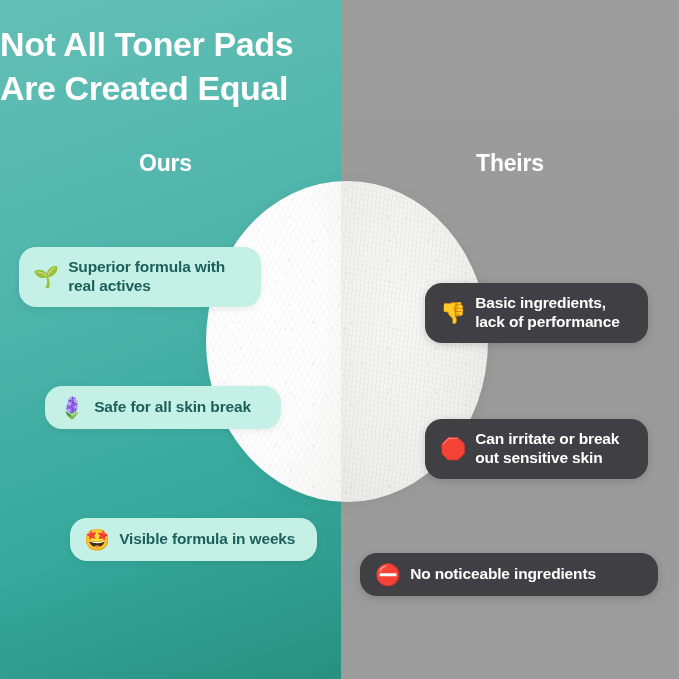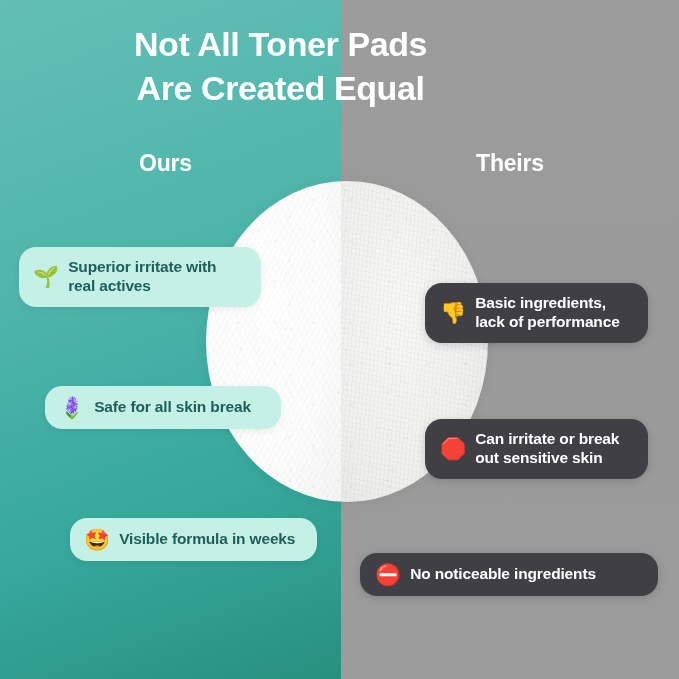--- a/index.html
+++ b/index.html
@@ -72,21 +72,21 @@
       radial-gradient(circle at 47% 53%, rgba(0,0,0,0.025) 0 1.1px, transparent 1.3px);
     background-size: 44px 40px, 52px 47px, 38px 41px, 60px 55px, 49px 44px, 35px 33px;
     pointer-events: none;
   }
 
   
   .headline {
     position: absolute;
     left: 0; top: 22px;
     width: 561px;
-    text-align: center;
+    text-align: left;
     color: #ffffff;
     font-weight: 700;
     font-size: 34px;
     line-height: 1.30;
     letter-spacing: -0.4px;
   }
   .headline .line { display: block; white-space: nowrap; }
 
   
   .col-head {
@@ -164,21 +164,21 @@
   <div class="headline">
     <span class="line">Not All Toner Pads</span>
     <span class="line">Are Created Equal</span>
   </div>
 
   <div class="col-head ours">Ours</div>
   <div class="col-head theirs">Theirs</div>
 
   <div class="pill good" id="pill-good-1">
     <span class="emoji">🌱</span>
-    <span class="ptext">Superior irritate with
+    <span class="ptext">Superior formula with
 real actives</span>
   </div>
 
   <div class="pill good" id="pill-good-2">
     <span class="emoji">🪻</span>
     <span class="ptext">Safe for all skin break</span>
   </div>
 
   <div class="pill good" id="pill-good-3">
     <span class="emoji">🤩</span>

